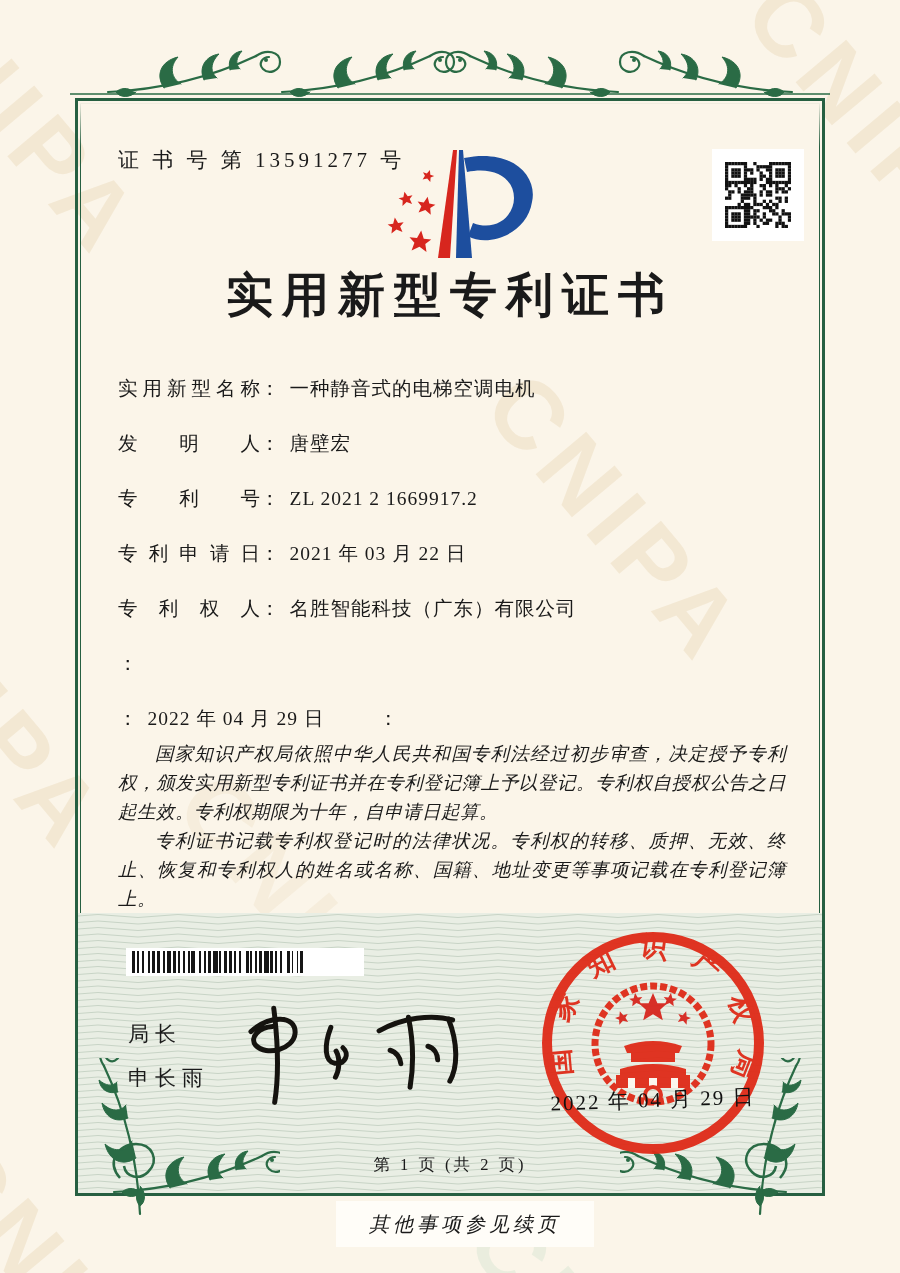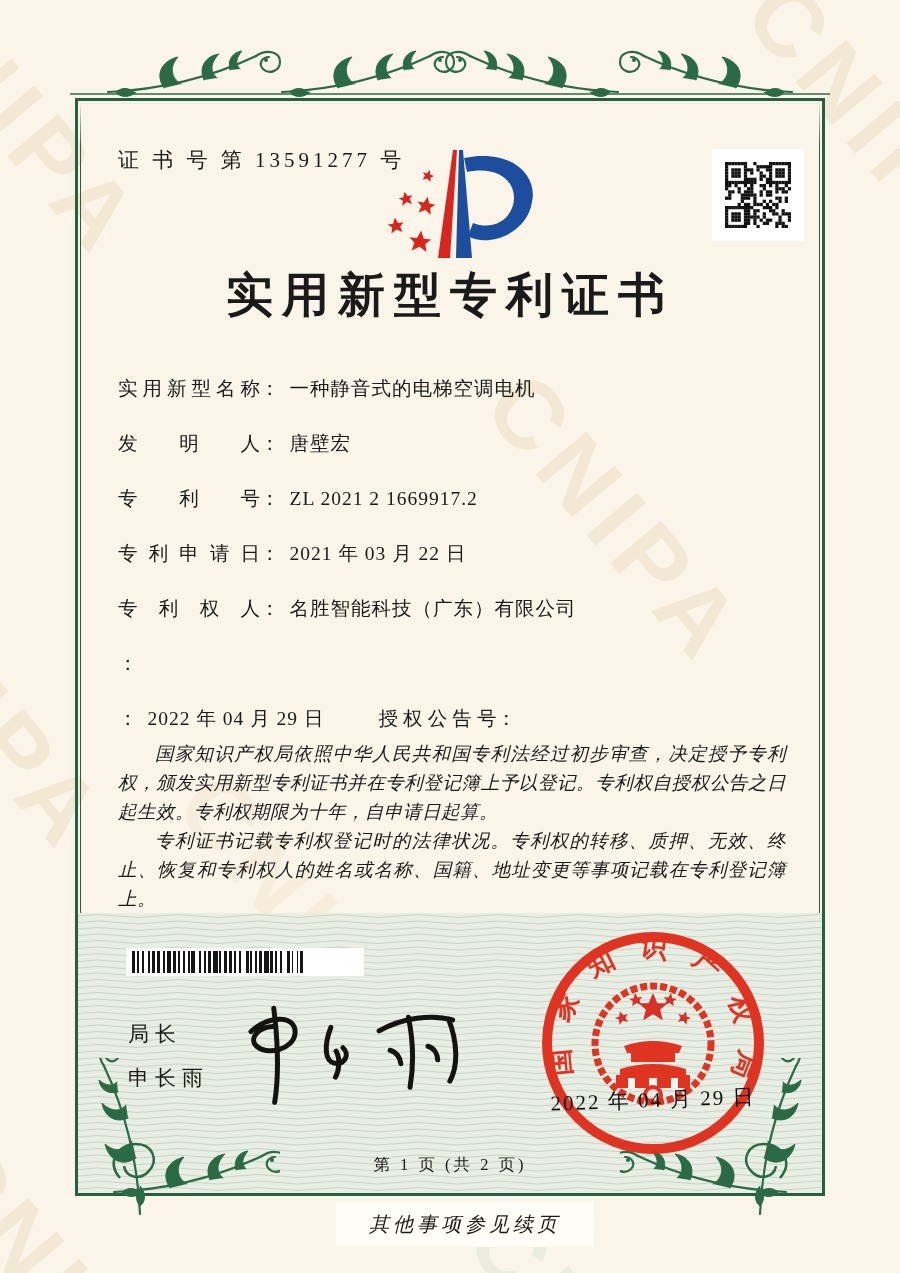--- a/index.html
+++ b/index.html
@@ -468,21 +468,20 @@
       <span class="fcolon">：</span>
     <span class="fvalue">名胜智能科技（广东）有限公司</span>
   </div>
   <div class="field-row">
       <span class="fcolon">：</span>
   </div>
   <div class="field-row grant-row">
       <span class="fcolon">：</span>
     <span class="fvalue">2022 年 04 月 29 日</span>
     <span class="pair2">
-      <span class="flabel">授权公告号</span>
         <span class="fcolon">：</span>
     </span>
   </div>
 </div>
 
 <div class="paras">
   <p>国家知识产权局依照中华人民共和国专利法经过初步审查，决定授予专利权，颁发实用新型专利证书并在专利登记簿上予以登记。专利权自授权公告之日起生效。专利权期限为十年，自申请日起算。</p>
   <p>专利证书记载专利权登记时的法律状况。专利权的转移、质押、无效、终止、恢复和专利权人的姓名或名称、国籍、地址变更等事项记载在专利登记簿上。</p>
 </div>
 

